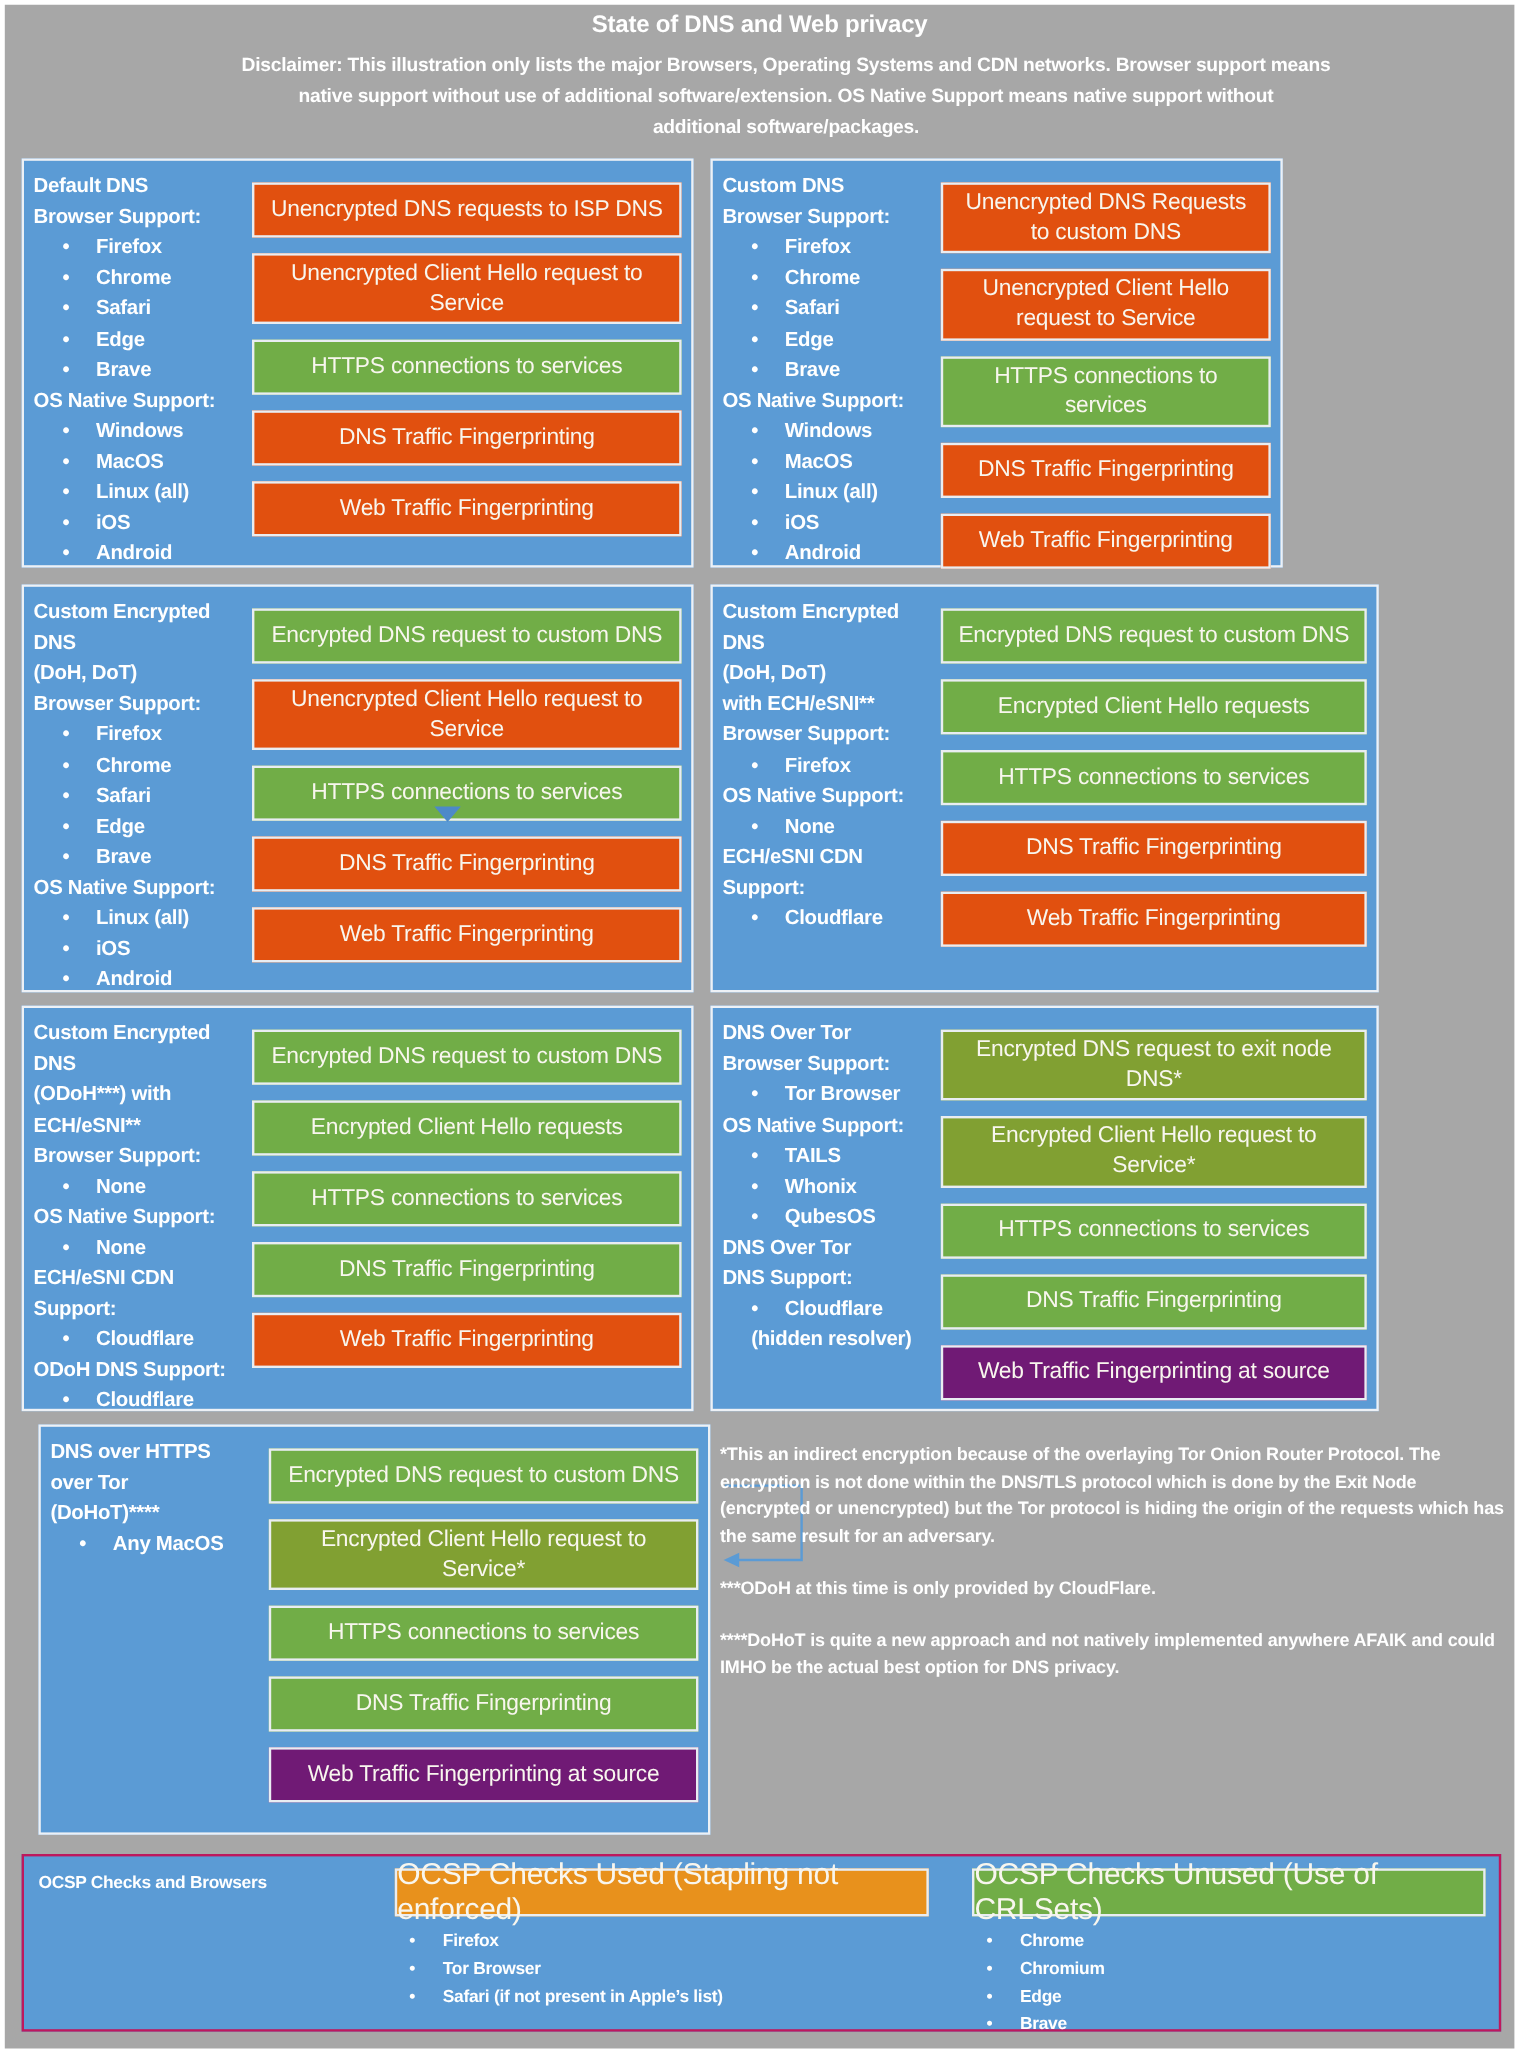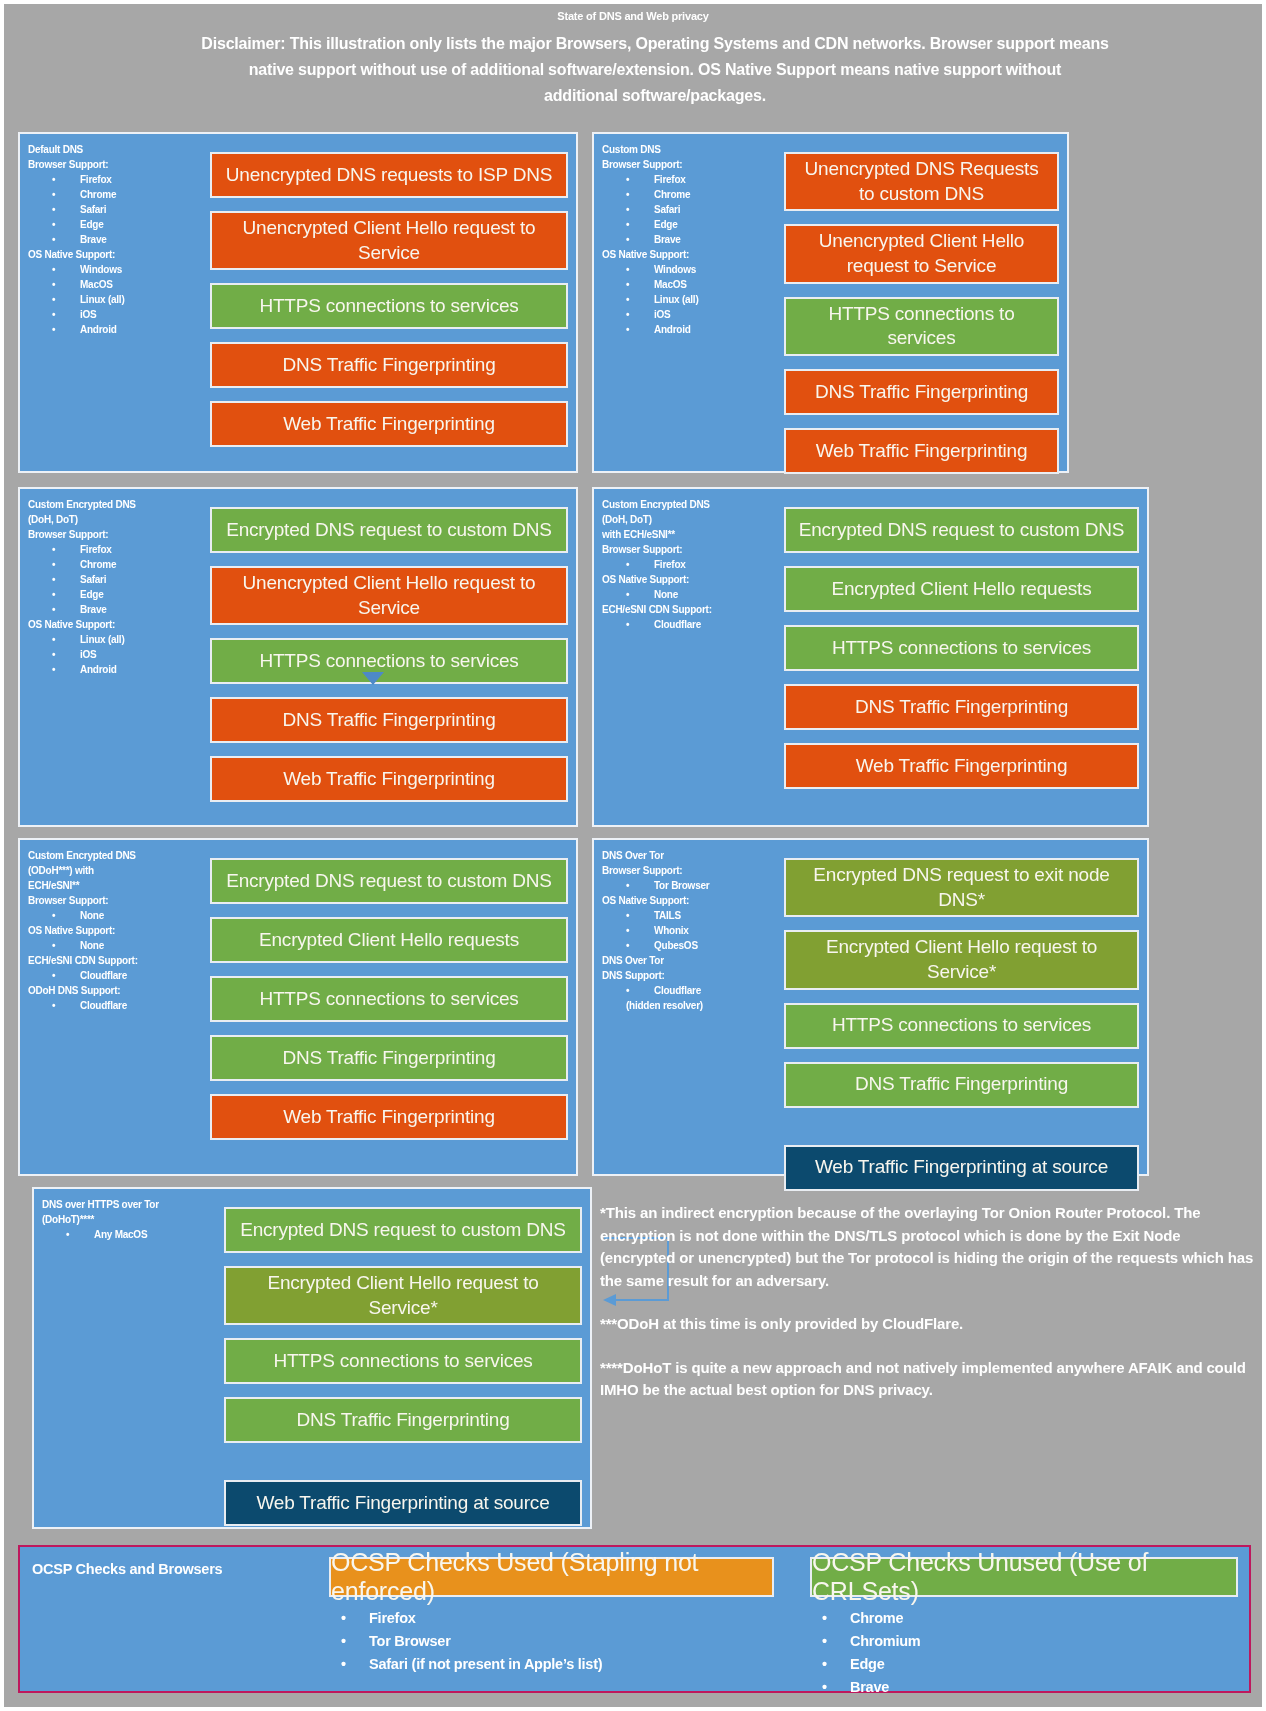--- a/index.html
+++ b/index.html
@@ -3,39 +3,39 @@
 <meta charset="utf-8">
 <style>
   html,body{margin:0;padding:0;background:#8f8f8f;}
   .canvas{
     position:relative;width:1266px;height:1711px;background:#A7A7A7;
     box-shadow:inset 0 0 0 4px #ffffff;
     font-family:"Liberation Sans",sans-serif;overflow:hidden;
   }
   
   .header{position:absolute;top:10px;left:0;width:100%;text-align:center;color:#ffffff;font-weight:bold;}
-  .htitle{font-size:11px;margin-bottom:9px;letter-spacing:-0.2px;}
+  .htitle{font-size:20px;margin-bottom:9px;letter-spacing:-0.2px;}
   .disclaimer{font-size:16px;line-height:1.62;letter-spacing:-0.2px;margin-left:44px;}
   
   .panel{position:absolute;background:#5B9BD5;border:2px solid #EDF1F6;box-sizing:border-box;display:flex;padding:6px 8px;}
-  .pleft{width:172px;flex:none;color:#ffffff;font-weight:bold;font-size:10px;line-height:1.5;letter-spacing:-0.25px;padding-top:2px;}
+  .pleft{width:172px;flex:none;color:#ffffff;font-weight:bold;font-size:17px;line-height:1.5;letter-spacing:-0.25px;padding-top:2px;}
   .line.label{}
   .line.bullet{display:flex;padding-left:24px;}
   .line.bullet .dot{width:28px;flex:none;}
   .line.plain{padding-left:24px;}
   .pbars{flex:1;display:flex;flex-direction:column;gap:13px;padding:12px 0 0 10px;}
   .bar{
     border:2px solid #E9EDF2;color:#F8F6EE;font-size:19px;letter-spacing:-0.2px;
     display:flex;align-items:center;justify-content:center;text-align:center;
     min-height:46px;line-height:1.3;padding:3px 12px;box-sizing:border-box;flex:none;
   }
   .bar.orange{background:#E1500F;}
   .bar.green{background:#71AD47;}
   .bar.olive{background:#81A032;}
-  .bar.amber{background:#0c4a6e;margin-top:24px;}
+  .bar.amber{background:#701a75;}
   
   .notes{position:absolute;left:600px;top:1202px;width:656px;color:#ffffff;font-weight:bold;font-size:15px;line-height:1.5;letter-spacing:-0.15px;}
   .notes p{margin:0 0 21px 0;}
   
   .ocsp{position:absolute;left:18px;top:1545px;width:1233px;height:148px;background:#5B9BD5;border:2px solid #be185d;
         box-sizing:border-box;padding:10px 12px;display:flex;align-items:flex-start;color:#ffffff;}
   .ocsp-title{width:283px;flex:none;font-weight:bold;font-size:14.5px;letter-spacing:-0.25px;padding-top:4px;}
   .ocsp-col{flex:none;}
   .ocsp-col .hdr{height:40px;border:2px solid #E9EDF2;display:flex;align-items:center;justify-content:center;
                  font-size:25px;color:#F8F6EE;box-sizing:border-box;letter-spacing:-0.2px;}

